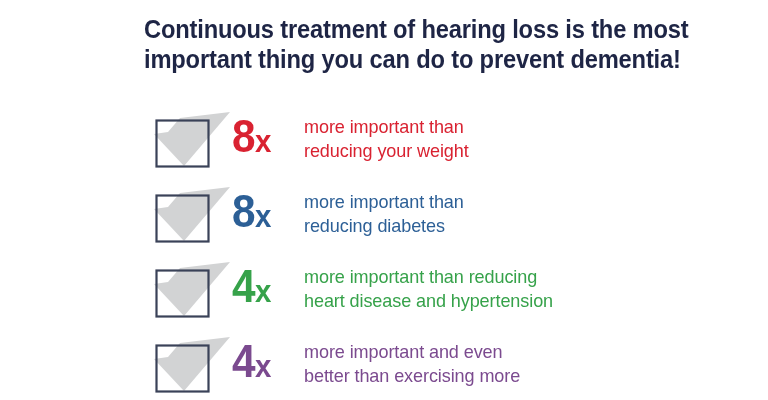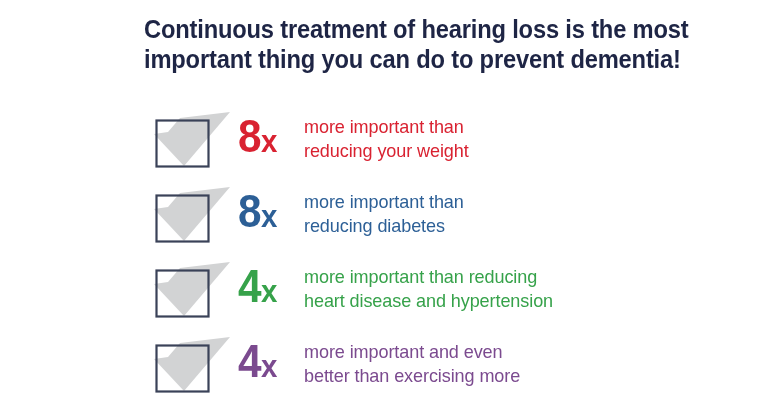--- a/index.html
+++ b/index.html
@@ -63,21 +63,21 @@
   .checkbox-svg {
     display: block;
     width: 86px;
     height: 60px;
     overflow: visible;
   }
 
   
   .multiplier {
     position: absolute;
-    left: 238px;
+    left: 232px;
     top: 5px;
     width: 64px;
     height: 52px;
     font-weight: bold;
     line-height: 1;
     white-space: nowrap;
     text-align: left;
   }
   .mult-num {
     font-size: 46px;

